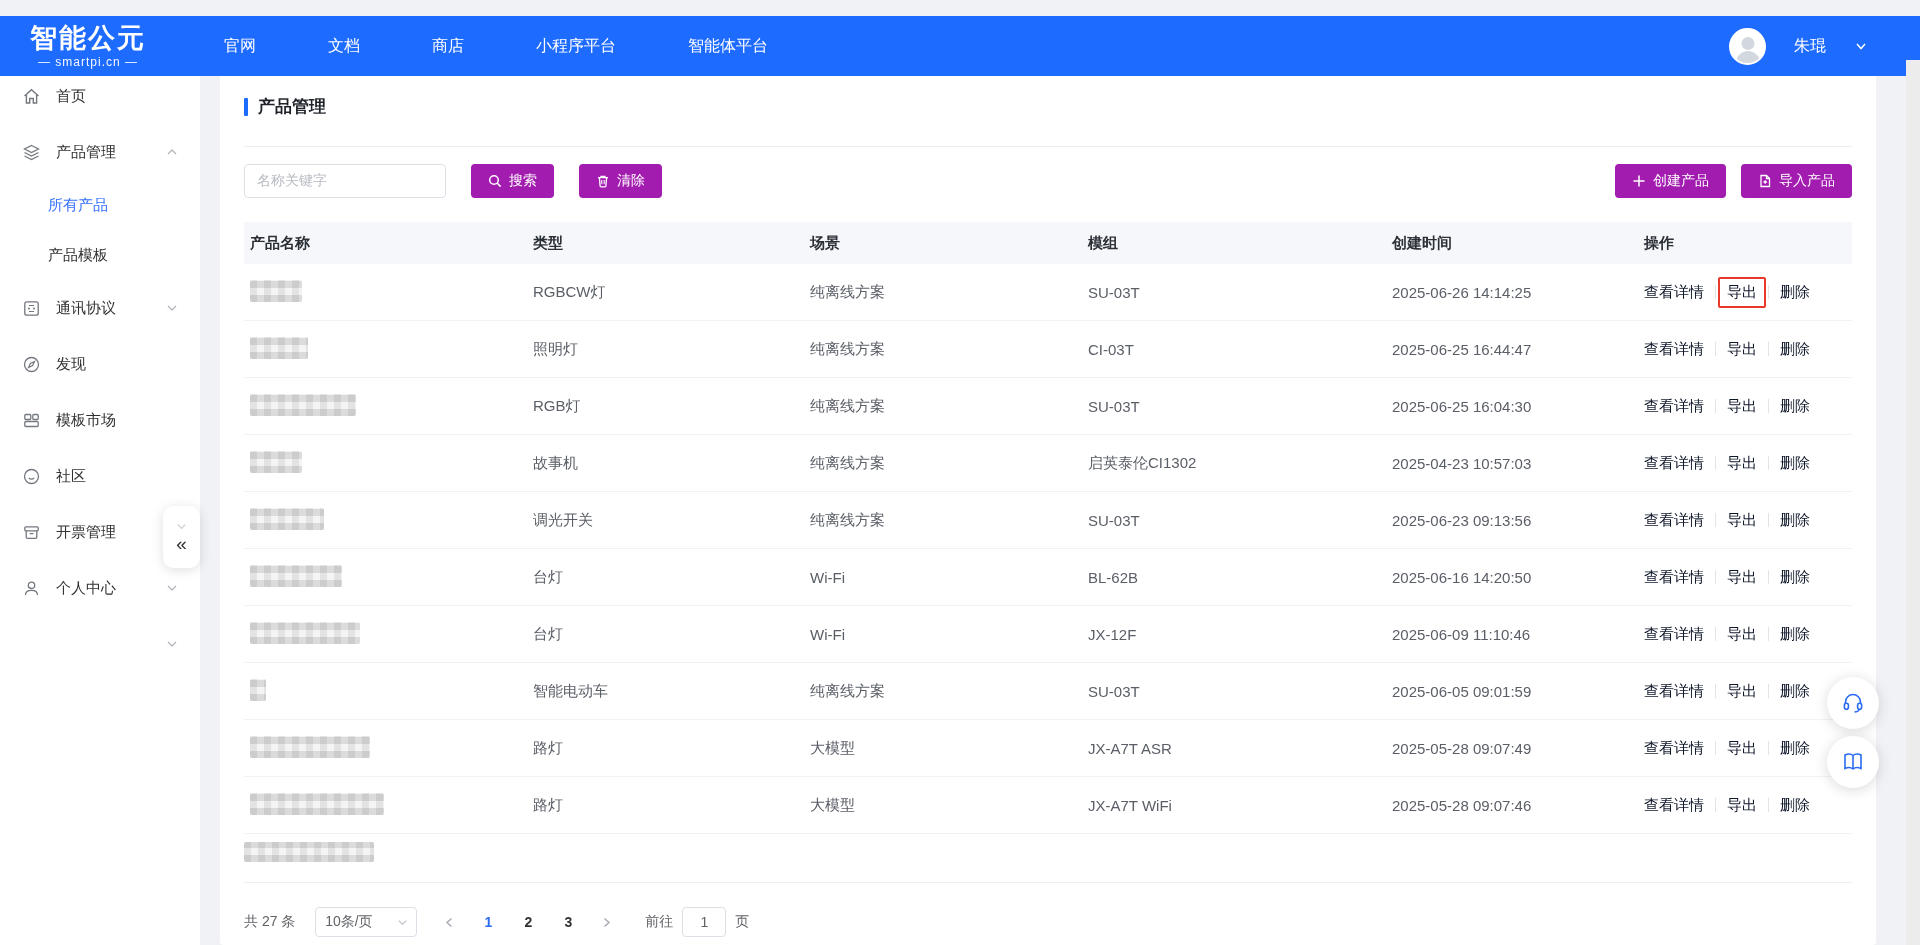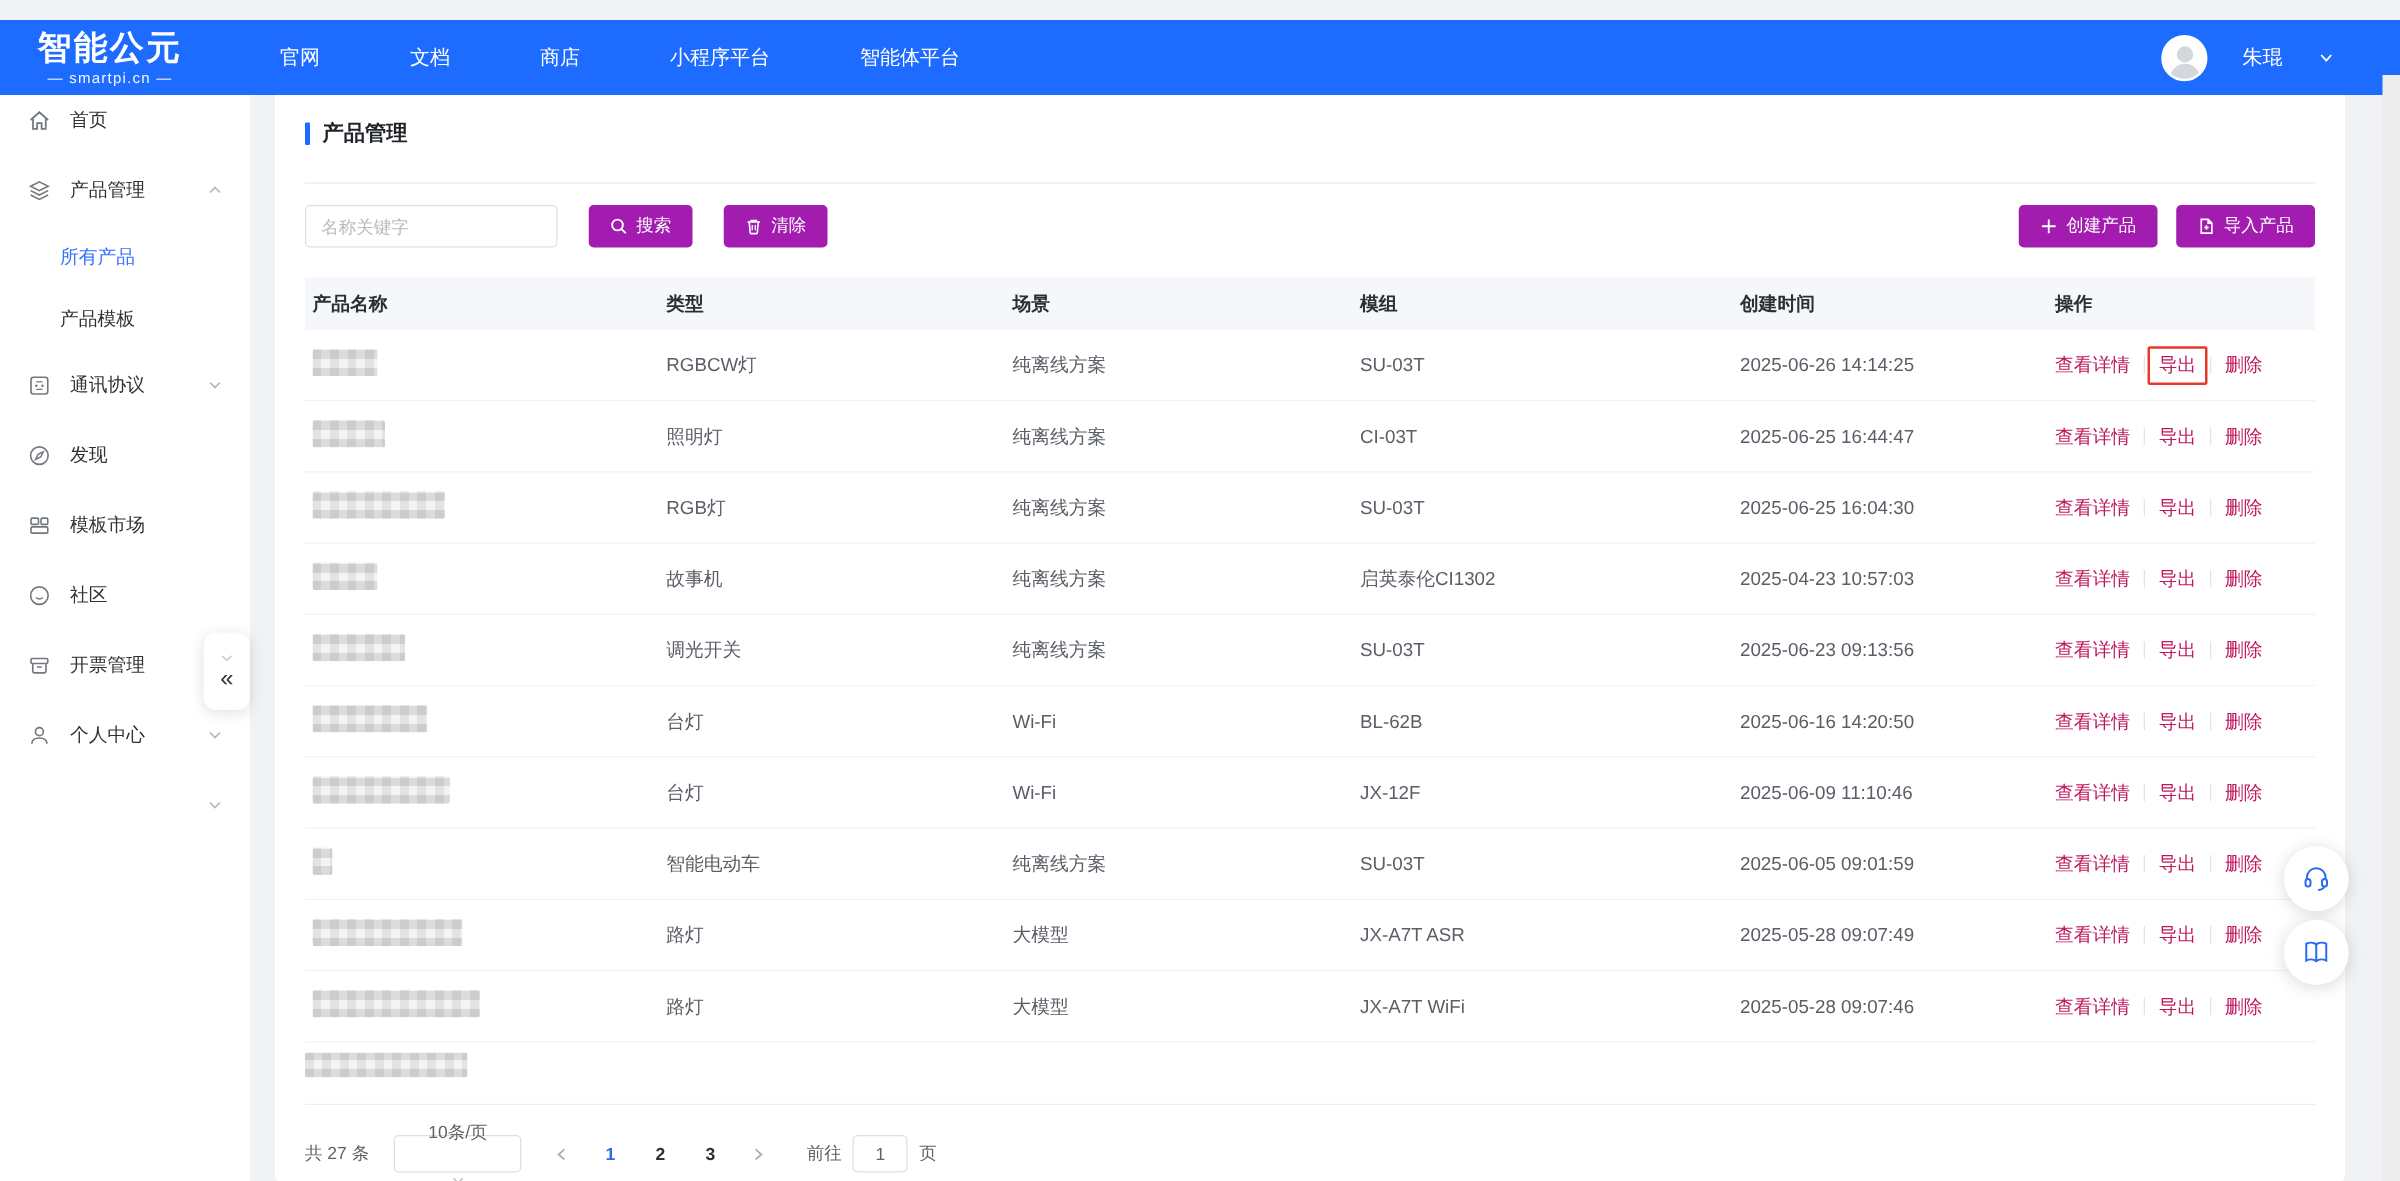--- a/index.html
+++ b/index.html
@@ -35,50 +35,50 @@
 
   
   .main { position:absolute; left:200px; top:60px; right:14px; bottom:0; }
   .card { background:#fff; border-radius:4px; margin:13px 30px 0 20px; height:calc(100% - 13px); padding:0 24px; overflow:hidden; }
   .page-title-row { padding-top:22px; display:flex; align-items:center; gap:10px; }
   .title-bar { width:4px; height:18px; background:#1e6bff; border-radius:1px; }
   .page-title { font-size:17px; font-weight:bold; color:#1f2329; }
   .title-divider { margin-top:28px; border-top:1px solid #e9edf3; }
 
   .filter-row { margin-top:17px; display:flex; align-items:center; }
-  .search-input { width:202px; height:34px; border:1px solid #dcdfe6; border-radius:4px; padding:0 12px; font-size:14px; color:#0f172a; outline:none; font-family:Liberation Sans, sans-serif; }
+  .search-input { width:202px; height:34px; border:1px solid #dcdfe6; border-radius:4px; padding:0 12px; font-size:14px; color:#0f172a; outline:none; font-family:Liberation Mono, monospace; }
   .search-input::placeholder { color:#b8bbc2; }
   .btn { height:34px; border:none; border-radius:4px; background:#a21caf; color:#fff; font-size:14px; display:inline-flex; align-items:center; gap:7px; padding:0 17px; cursor:pointer; font-family:inherit; }
   .btn svg { flex:none; }
   .btn.search { margin-left:25px; }
   .btn.clear { margin-left:25px; }
   .right-btns { margin-left:auto; display:flex; gap:15px; }
 
   
   .table { margin-top:24px; }
   .thead, .trow { display:grid; grid-template-columns:289px 277px 278px 304px 252px 1fr; align-items:center; }
   .thead { height:42px; background:#f5f7fa; font-size:15px; font-weight:bold; color:#2b2f36; }
   .thead .th:first-child { padding-left:6px; }
   .trow { height:57px; border-bottom:1px solid #f0f2f5; font-size:15px; color:#5a5e66; }
   .trow .td:first-child { padding-left:6px; }
   .blur { display:inline-block; height:22px; border-radius:2px; background:
       repeating-linear-gradient(90deg, rgba(0,0,0,.07) 0 7px, rgba(0,0,0,0) 7px 14px),
       repeating-linear-gradient(0deg, rgba(0,0,0,.05) 0 7px, rgba(255,255,255,.55) 7px 14px),
       #e7e7e7; }
   .actions { display:flex; align-items:center; white-space:nowrap; }
-  .actions a { color:#be185d; font-size:15px; cursor:pointer; text-decoration:none; }
+  .actions a { color:#0f172a; font-size:15px; cursor:pointer; text-decoration:none; }
   .sep { width:1px; height:14px; background:#e0e3e8; margin:0 11px; }
   .red-box { border:2px solid #e8392b; border-radius:2px; padding:4px 7px; margin:-6px -9px; display:inline-block; }
   .blur-tail { margin-top:8px; }
 
   .bottom-divider { margin-top:16px; border-top:1px solid #ebeef5; }
 
   
   .pagination { margin-top:24px; display:flex; align-items:center; font-size:14px; color:#606266; }
-  .page-select { margin-left:20px; width:102px; height:30px; border:1px solid #dcdfe6; border-radius:4px; display:flex; align-items:center; justify-content:center; gap:24px; cursor:pointer; color:#606266;flex-direction:column; }
+  .page-select { margin-left:20px; width:102px; height:30px; border:1px solid #dcdfe6; border-radius:4px; display:flex; align-items:center; justify-content:center; gap:24px; cursor:pointer; color:#606266; }
   .page-select .sel-caret { color:#c0c4cc; display:flex; }
   .pg-arrow { margin-left:26px; color:#a8abb2; display:flex; cursor:pointer; }
   .pg-arrow.next { margin-left:12px; }
   .pg-num { margin-left:24px; font-weight:bold; color:#303133; cursor:pointer; min-width:16px; text-align:center; }
   .pg-num.active { color:#2b6bf3; }
   .pg-num + .pg-arrow.next { margin-left:24px; }
   .goto-label { margin-left:32px; }
   .goto-input { width:44px; height:30px; border:1px solid #dcdfe6; border-radius:4px; margin:0 9px; text-align:center; font-size:14px; color:#606266; outline:none; font-family:inherit; }
 
   

